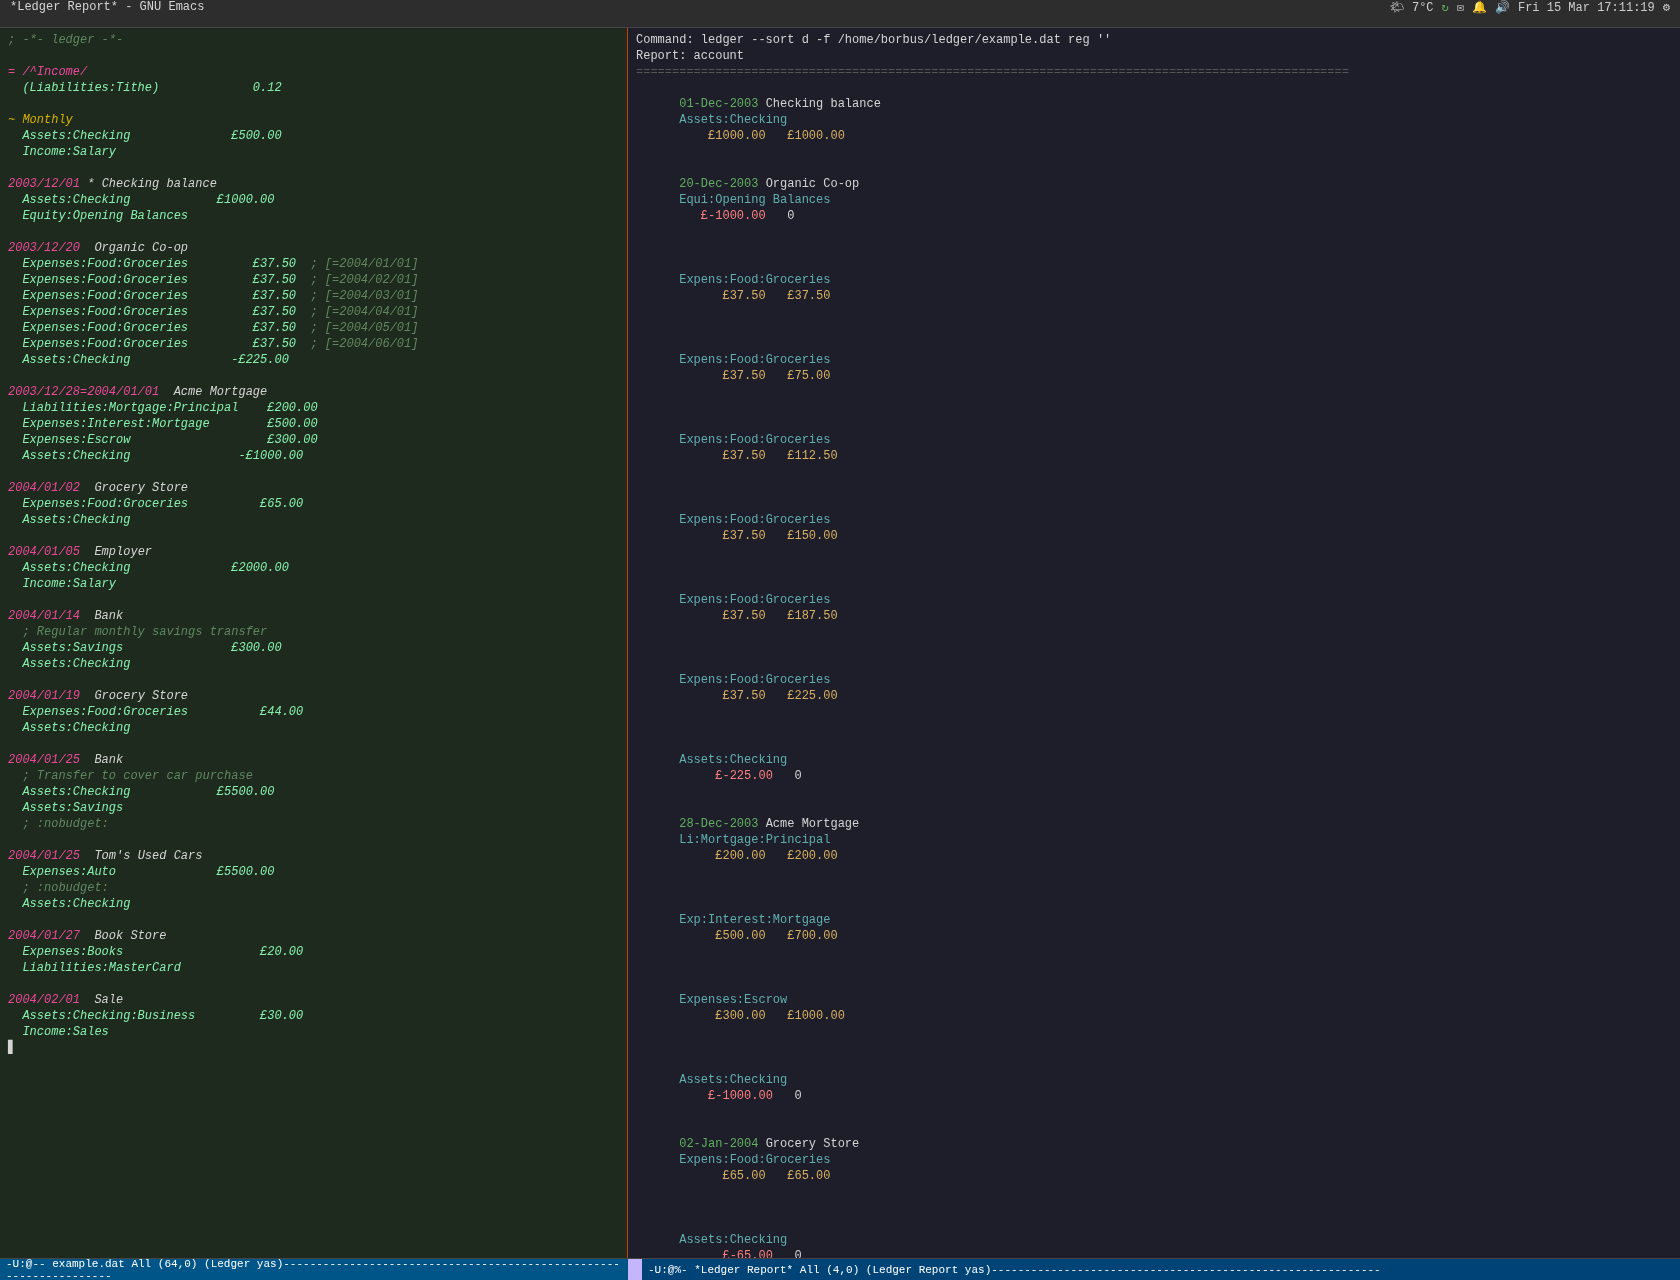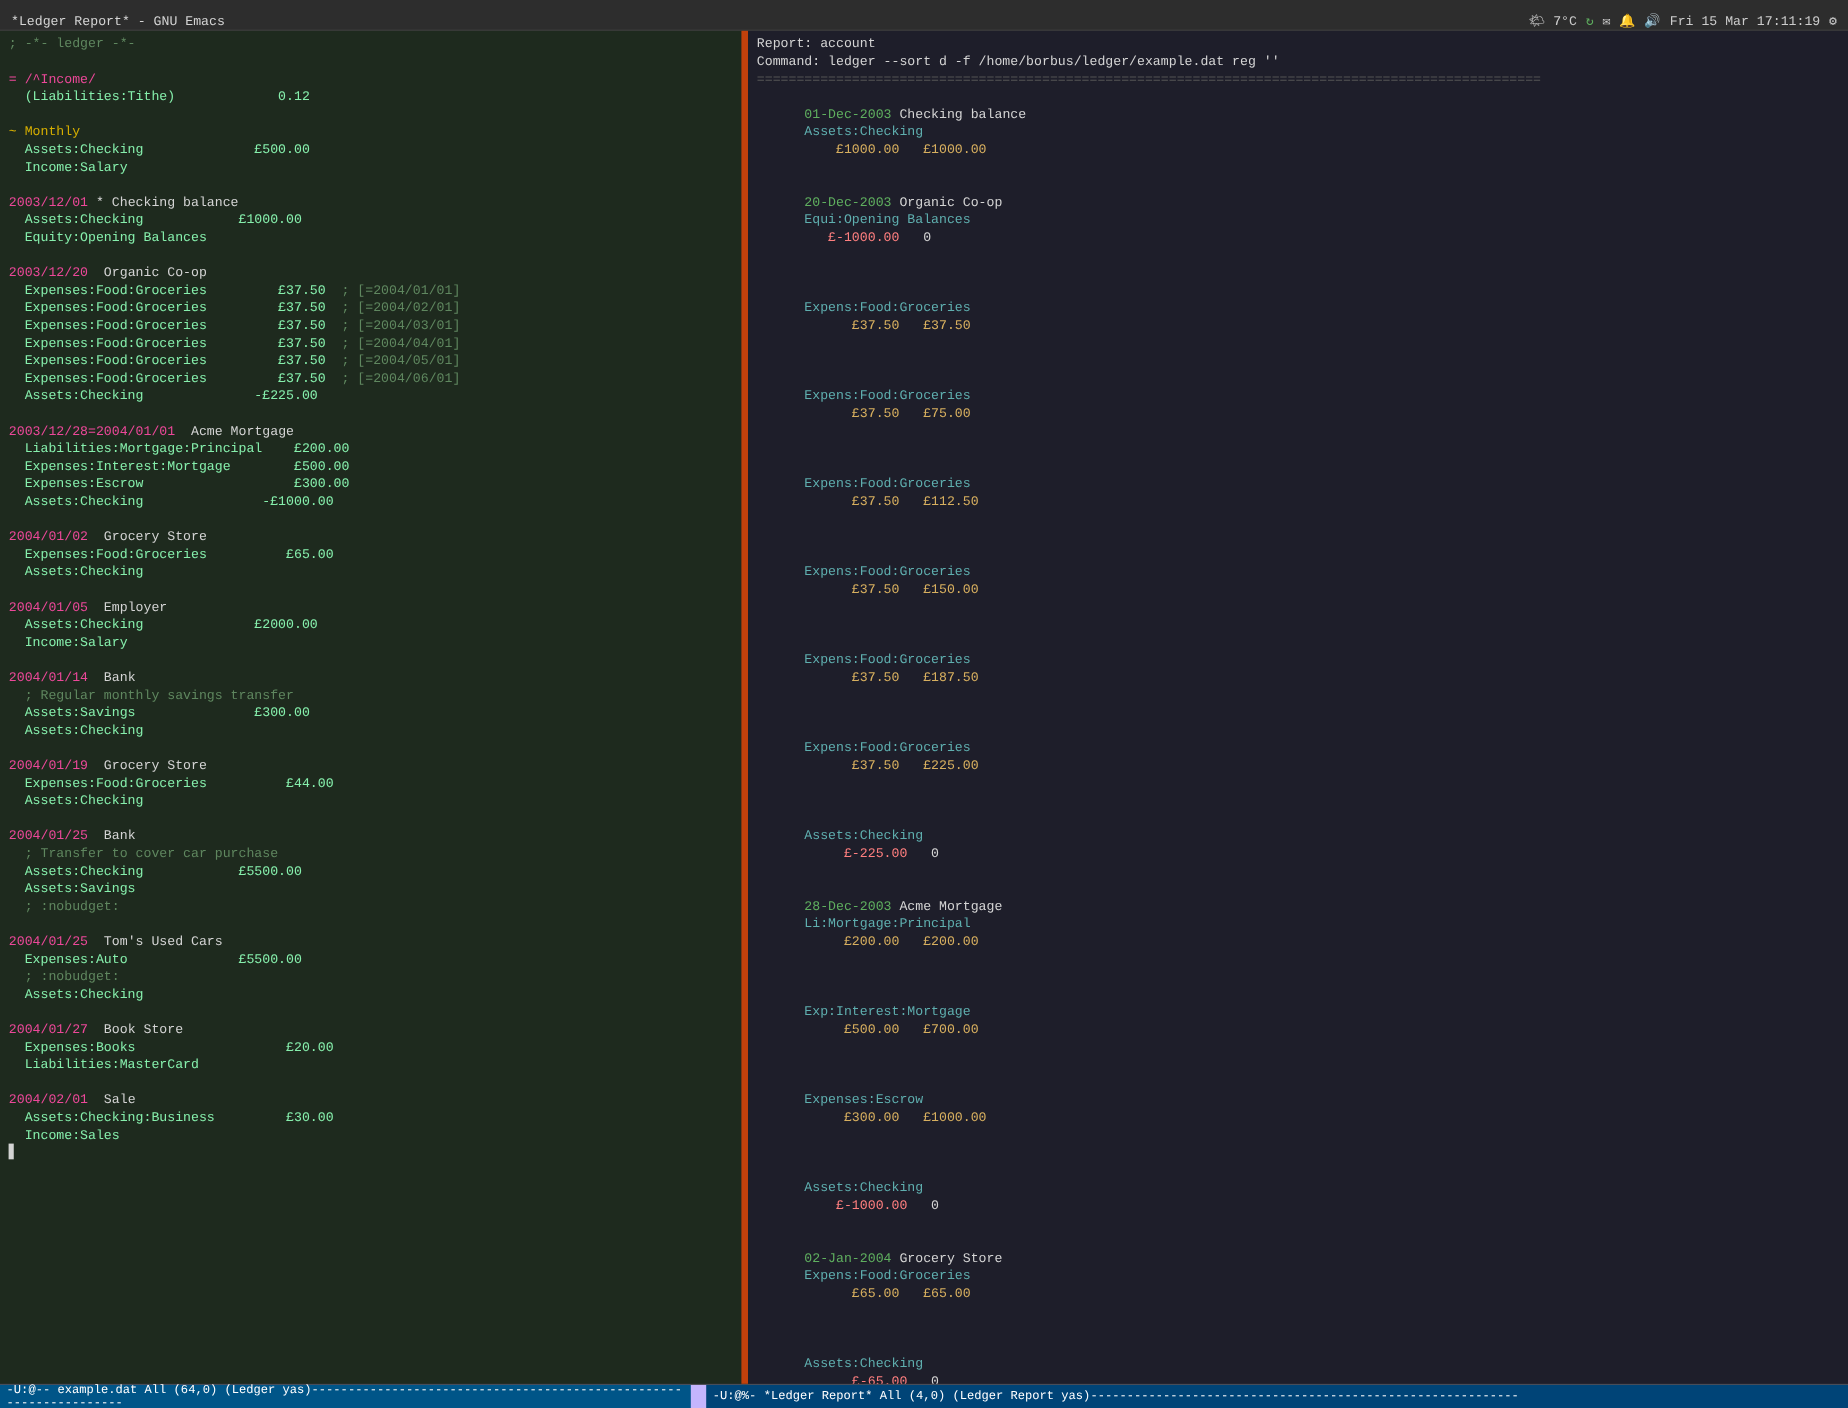--- a/index.html
+++ b/index.html
@@ -10,45 +10,46 @@
       font-size: 12px;
       width: 1680px;
       height: 1280px;
       overflow: hidden;
     }
     
     #titlebar {
       background: #2d2d2d;
       height: 28px;
       display: flex;
-      align-items: flex-end;
+      align-items: flex-start;
       justify-content: space-between;
       padding: 0 10px;
       border-bottom: 1px solid #444;
       gap: 39px;
     }
     #titlebar-right {
       display: flex;
       align-items: center;
       gap: 8px;
       color: #ccc;
       font-size: 12px;
     }
     
     #main-container {
       display: flex;
       height: calc(1280px - 28px - 22px);
     }
     
     #left-pane {
-      width: 680px;
+      width: 628px;
       background: #1e2a1e;
       padding: 4px 8px;
       overflow: hidden;
-      border-right: 6px solid #c2410c;
+      border-right: 1px solid #c2410c;
+      font-style: italic;
     }
     
     #right-pane {
       flex: 1;
       background: #1e1e2a;
       padding: 4px 8px;
       overflow: hidden;
     }
     
     #statusbar {
@@ -171,22 +172,22 @@
     <div class="line cyan">  Expenses:Books                   £20.00</div>
     <div class="line cyan">  Liabilities:MasterCard</div>
     <div class="line">&nbsp;</div>
     <div class="line"><span class="green">2004/02/01</span>  <span class="white">Sale</span></div>
     <div class="line cyan">  Assets:Checking:Business         £30.00</div>
     <div class="line cyan">  Income:Sales</div>
     <div class="line white">▋</div>
   </div>
 
   <div id="right-pane">
+    <div class="line"><span class="white">Command: ledger --sort d -f /home/borbus/ledger/example.dat reg ''</span></div>
     <div class="line"><span class="white">Report: account</span></div>
-    <div class="line"><span class="white">Command: ledger --sort d -f /home/borbus/ledger/example.dat reg ''</span></div>
     <div class="line separator" style="color:#555;">===================================================================================================</div>
 
     <div class="line">
       <span class="r-date">01-Dec-2003 </span><span class="r-desc">Checking balance         </span>
       <span class="r-account">Assets:Checking                </span>
       <span class="r-amount">    £1000.00</span>   <span class="r-running">£1000.00</span>
     </div>
 
     <div class="line">
       <span class="r-date">20-Dec-2003 </span><span class="r-desc">Organic Co-op            </span>

